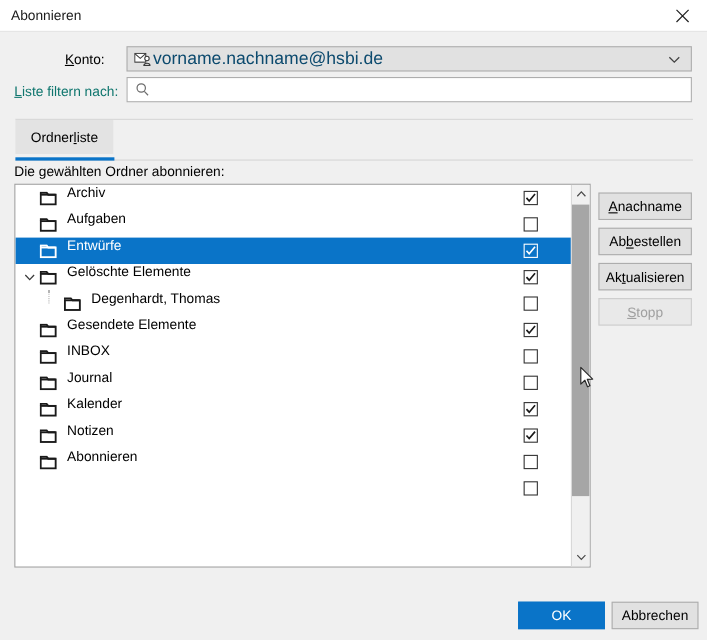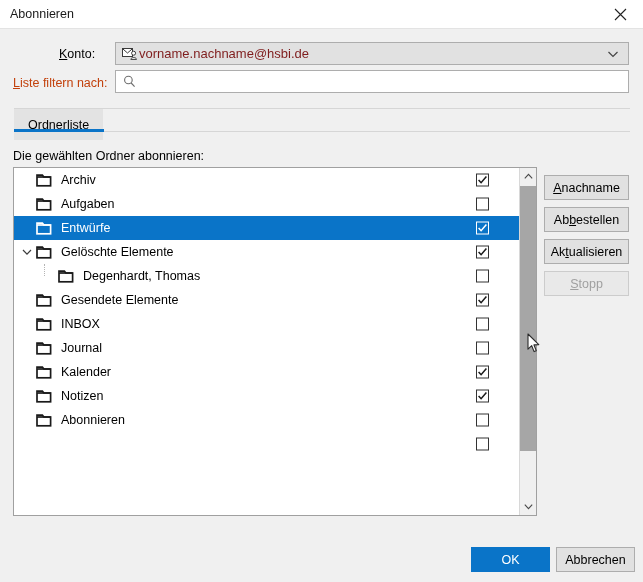--- a/index.html
+++ b/index.html
@@ -46,21 +46,21 @@
   }
   .close-btn svg { display: block; }
 
   
   .label {
     position: absolute;
     font-size: 12.5px;
     color: #000000;
     white-space: nowrap;
   }
-  .label.dim { color: #c2410c; }
+  .label.dim { color: #0f766e; }
   .acc { text-decoration: underline; text-underline-offset: 1px; }
 
   .konto-label { left: 59px; top: 47px; }
   .filter-label { left: 13px; top: 76px; }
 
   .combo {
     position: absolute;
     left: 115px; top: 42px;
     width: 514px; height: 23px;
     background: #e1e1e1;
@@ -71,22 +71,22 @@
     cursor: default;
   }
   .combo-icon {
     margin-left: 5px;
     width: 16px; height: 14px;
     display: flex; align-items: center; justify-content: center;
     flex: none;
   }
   .combo-text {
     margin-left: 2px;
-    font-size: 13px;
-    color: #7f1d1d;
+    font-size: 16px;
+    color: #0c4a6e;
     white-space: nowrap;
     overflow: hidden;
   }
   .combo-chevron {
     position: absolute;
     right: 9px; top: 50%;
     transform: translateY(-50%);
     width: 12px; height: 12px;
   }
 
@@ -113,21 +113,21 @@
     white-space: nowrap;
     overflow: hidden;
     flex: 1;
   }
 
   
   .tabstrip {
     position: absolute;
     left: 14px; top: 108px;
     width: 616px;
-    height: 24px;
+    height: 38px;
   }
   .tabstrip-topline {
     position: absolute;
     left: 0; top: 0;
     width: 616px; height: 1px;
     background: #d6d6d6;
   }
   .tabstrip-bottomline {
     position: absolute;
     left: 0; bottom: 0;
@@ -174,21 +174,20 @@
   }
   .list-rows {
     position: absolute;
     left: 0; top: 0;
     width: 505px;
   }
   .row {
     position: relative;
     height: 24px;
     display: flex;
-    align-items: center;
     cursor: default;
   }
   .row.selected {
     background: #0a74c8;
     color: #ffffff;
   }
   .row-indent {
     flex: none;
   }
   .chevron-cell {

